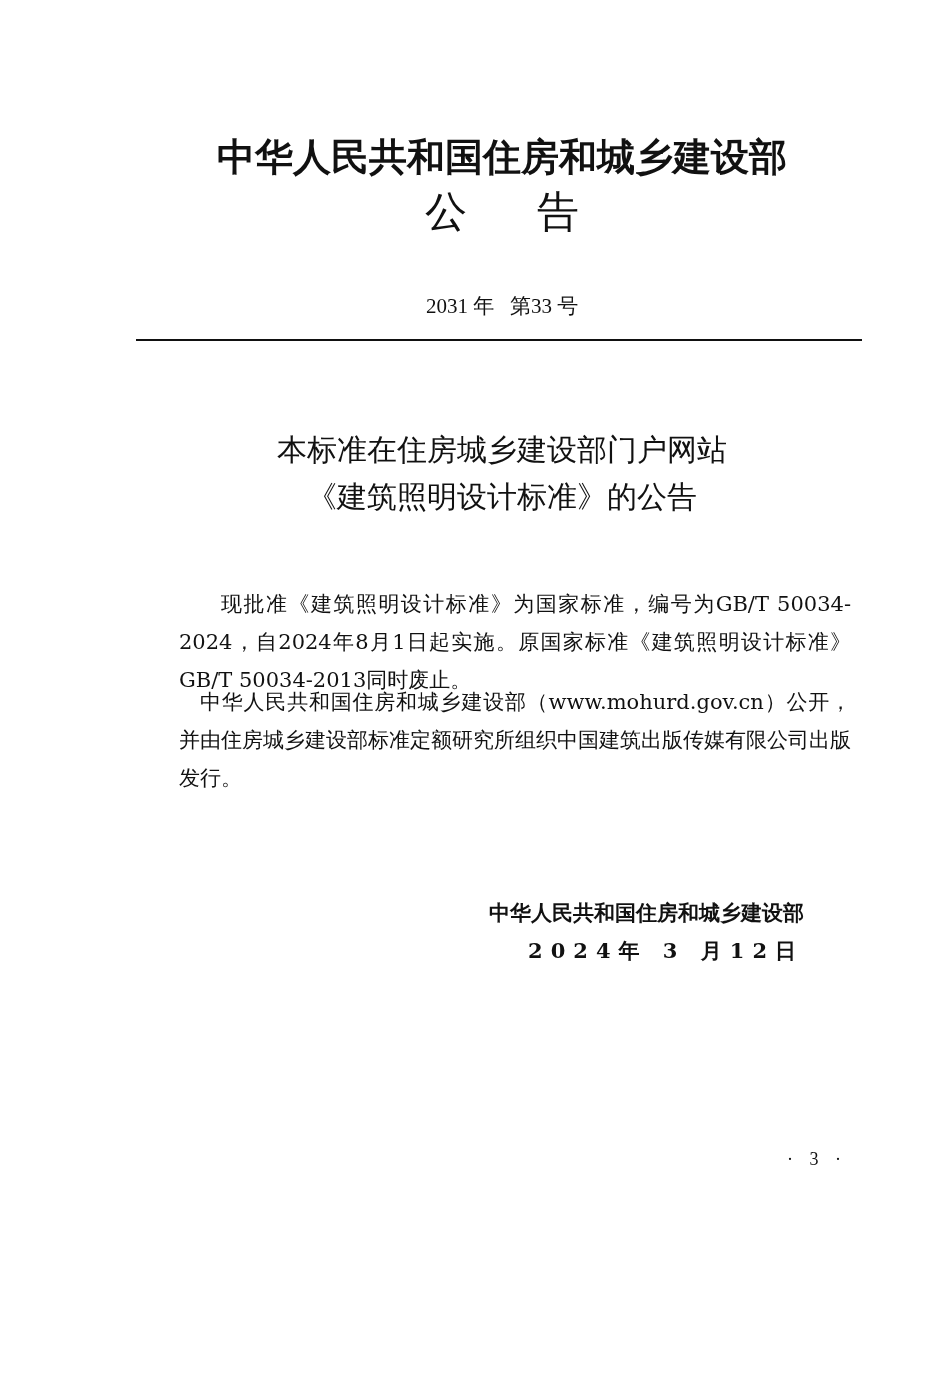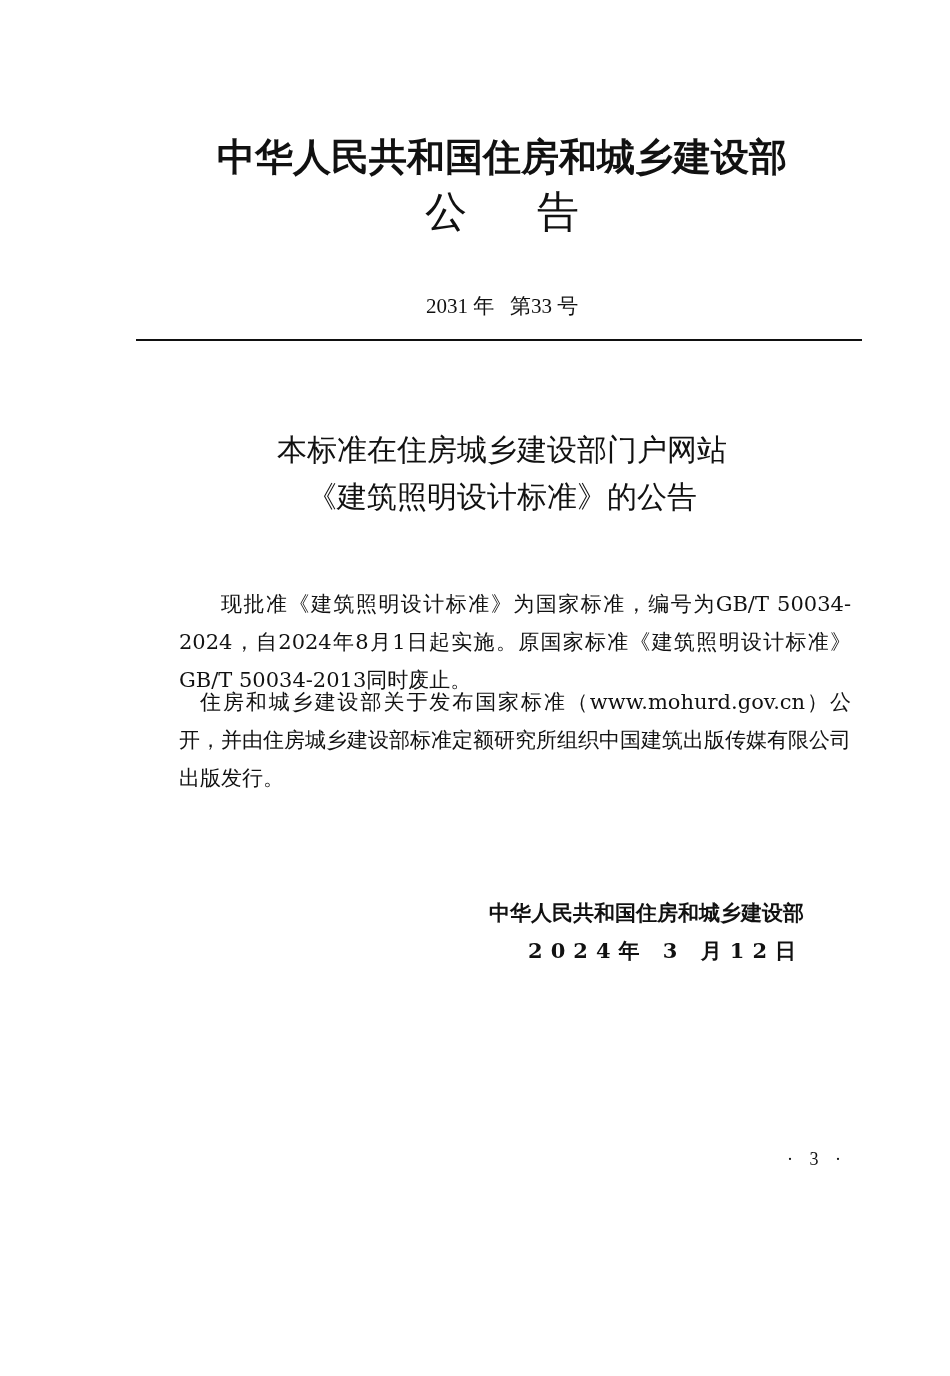--- a/index.html
+++ b/index.html
@@ -101,18 +101,18 @@
 <div class="abs center title-main">中华人民共和国住房和城乡建设部</div>
 <div class="abs center title-sub"><span>公</span><span class="gap"></span><span>告</span></div>
 
 <div class="abs center issue-no" style="white-space: pre;">2031 年   第33 号</div>
 <div class="abs rule"></div>
 
 <div class="abs center heading l1">本标准在住房城乡建设部门户网站</div>
 <div class="abs center heading l2">《建筑照明设计标准》的公告</div>
 
 <div class="abs body-text p1">现批准《建筑照明设计标准》为国家标准，编号为GB/T 50034-2024，自2024年8月1日起实施。原国家标准《建筑照明设计标准》GB/T 50034-2013同时废止。</div>
-<div class="abs body-text p2">住房和城乡建设部关于发布国家标准（www.mohurd.gov.cn）公开，并由住房城乡建设部标准定额研究所组织中国建筑出版传媒有限公司出版发行。</div>
+<div class="abs body-text p2">中华人民共和国住房和城乡建设部（www.mohurd.gov.cn）公开，并由住房城乡建设部标准定额研究所组织中国建筑出版传媒有限公司出版发行。</div>
 
 <div class="abs sign-org">中华人民共和国住房和城乡建设部</div>
 <div class="abs sign-date">2024年 3 月12日</div>
 
 <div class="abs page-num">· 3 ·</div>
 
 </body></html>

